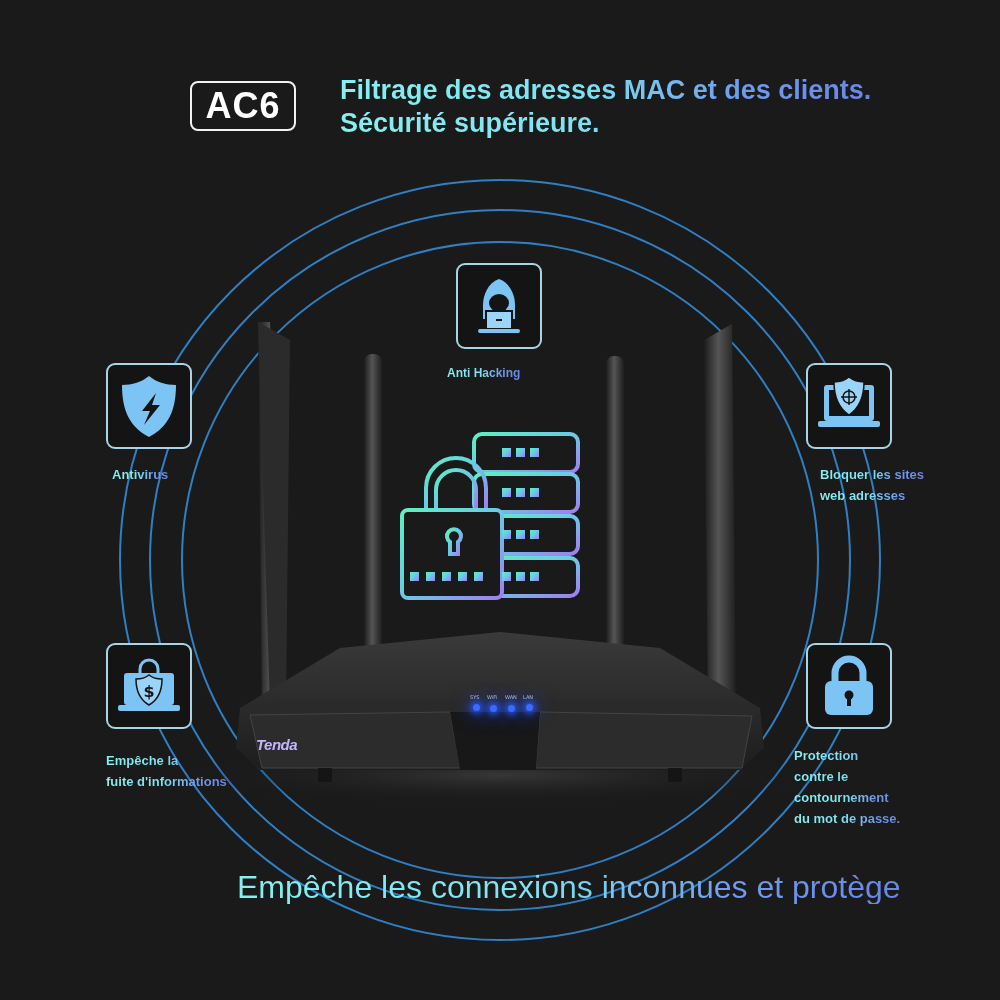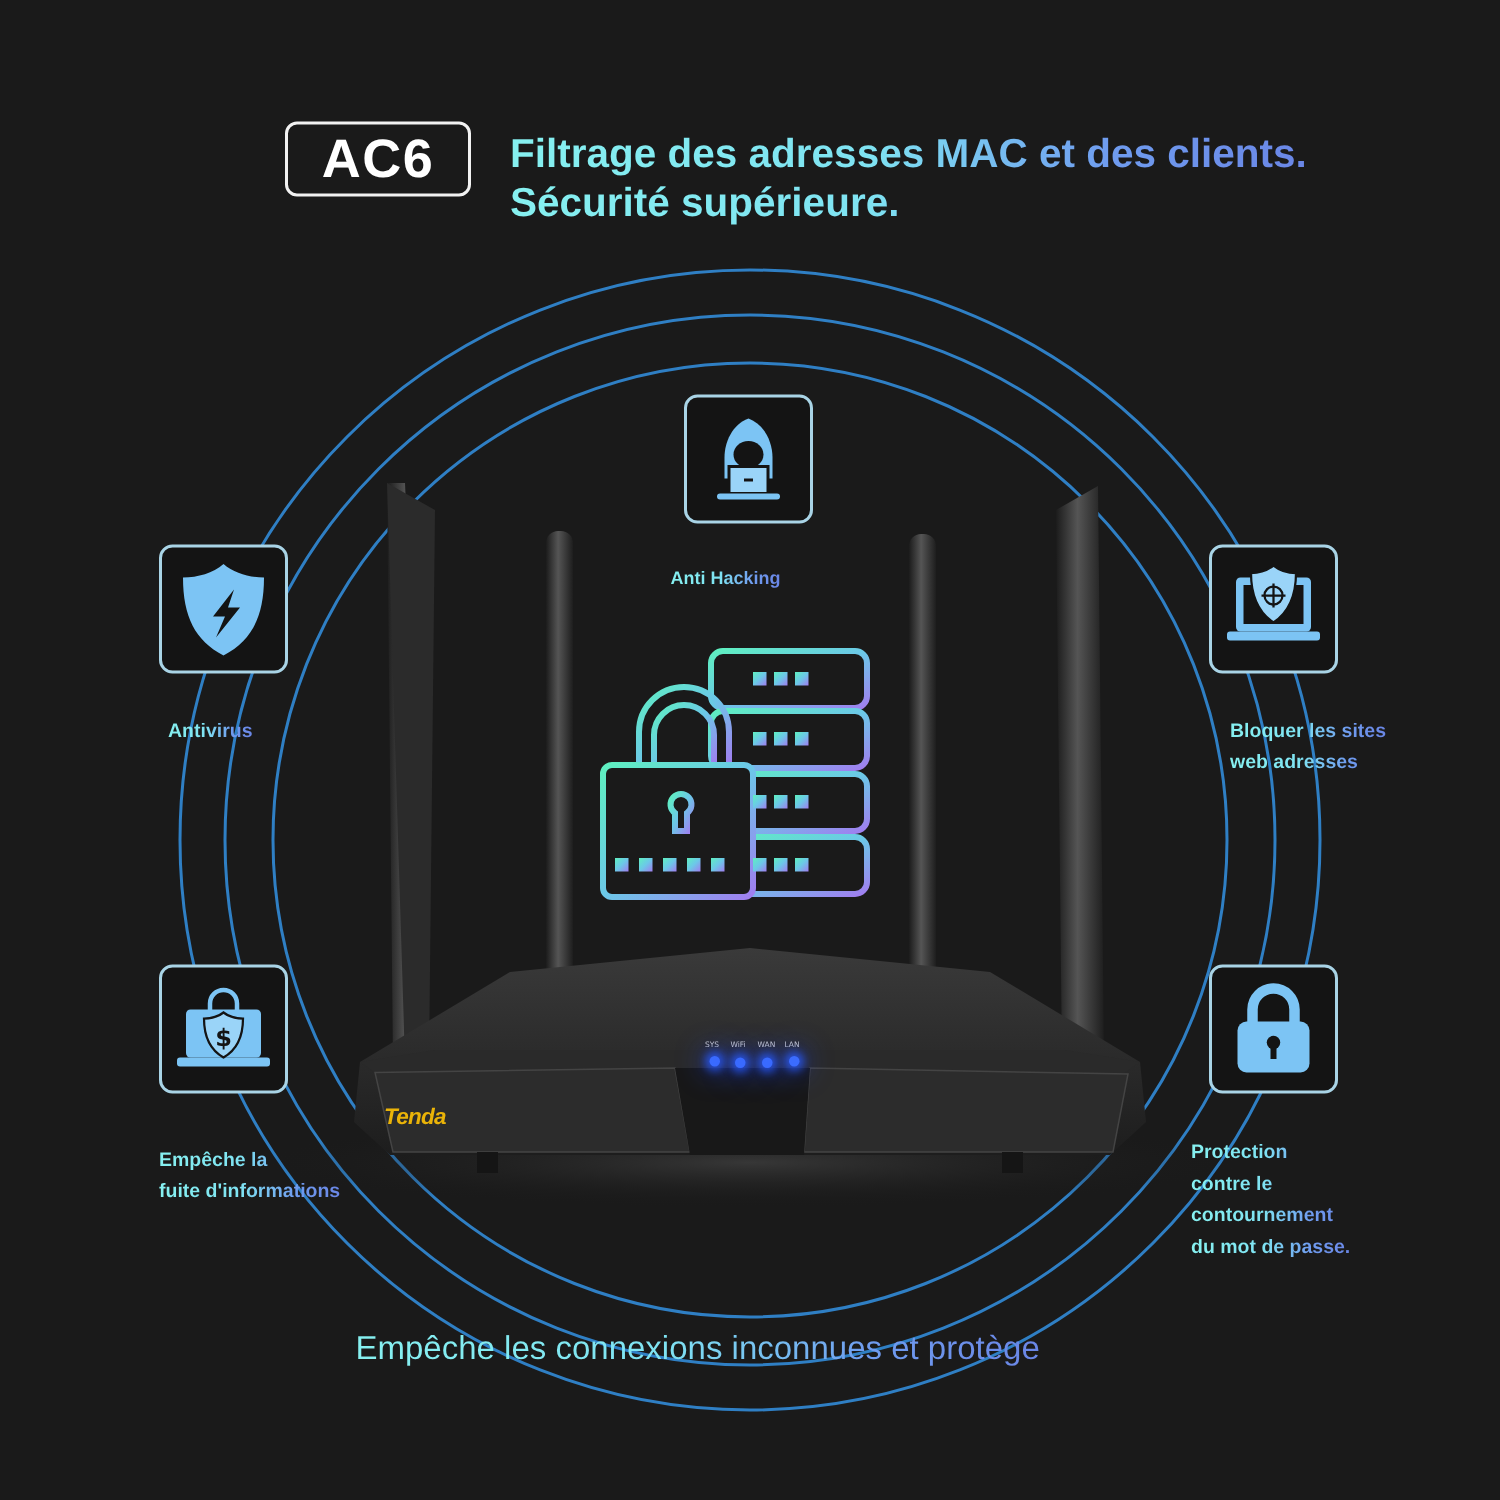--- a/index.html
+++ b/index.html
@@ -4,47 +4,46 @@
 <style>
   html, body { margin:0; padding:0; }
   body {
     width:1000px; height:1000px; background:#1a1a1a; position:relative; overflow:hidden;
     font-family:"Liberation Sans", "DejaVu Sans", sans-serif;
   }
   .grad-text {
     background: linear-gradient(90deg, #86f0f0 0%, #7fe3f2 45%, #6f9cef 75%, #6a86e6 100%);
     -webkit-background-clip: text; background-clip: text; color: transparent;
     font-weight: 700;
-    margin-top: 12px;
   }
   .model-badge {
-    position:absolute; left:190px; top:81px; width:124px; height:50px;
+    position:absolute; left:190px; top:81px; width:106px; height:50px;
     border:2.5px solid #f2f2f2; border-radius:8px; box-sizing:border-box;
     display:flex; align-items:center; justify-content:center;
     color:#ffffff; font-weight:700; font-size:36px; letter-spacing:1px;
   }
   .headline {
     position:absolute; left:340px; top:74px; font-size:27px; line-height:33px;
   }
   .arcs { position:absolute; left:0; top:0; width:1000px; height:1000px; }
   .icon-box {
     position:absolute; width:86px; height:86px; box-sizing:border-box;
     border:2px solid #a9d4e6; border-radius:9px; background:#141414;
     display:flex; align-items:center; justify-content:center;
   }
   .feature-label { position:absolute; font-size:13px; line-height:21px; }
   .footer {
-    position:absolute; left:237px; top:870px; font-size:22px; line-height:34px; font-weight:400;
+    position:absolute; left:237px; top:870px; font-size:32px; line-height:34px; font-weight:400;
   }
   .footer.grad-text { font-weight:400; }
   .router { position:absolute; left:0; top:0; width:1000px; height:1000px; }
   .led-label { position:absolute; font-size:5px; color:#cfcfcf; font-family:"DejaVu Sans", sans-serif; }
   .led { position:absolute; width:7px; height:7px; border-radius:50%; background:#3b6cff;
          box-shadow:0 0 6px 3px rgba(40,90,255,0.8), 0 0 18px 6px rgba(30,70,255,0.35); }
-  .brand { position:absolute; left:256px; top:736px; color:#eab308; font-style:italic; font-weight:700; font-size:15px; letter-spacing:-0.5px; }
+  .brand { position:absolute; left:256px; top:736px; color:#c4b5fd; font-style:italic; font-weight:700; font-size:15px; letter-spacing:-0.5px; }
 </style>
 </head>
 <body>
 
 <svg class="arcs" viewBox="0 0 1000 1000">
   <g fill="none" stroke="#2f7fc4" stroke-width="2">
     <circle cx="500" cy="560" r="380"></circle>
     <circle cx="500" cy="560" r="350"></circle>
     <circle cx="500" cy="560" r="318"></circle>
   </g>

